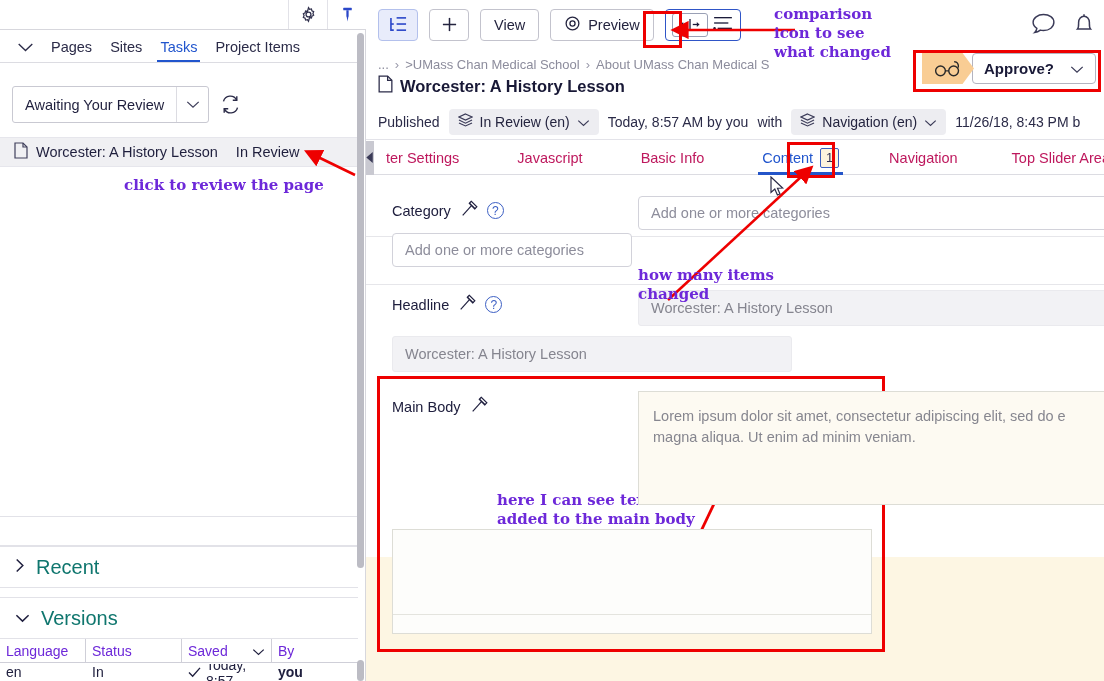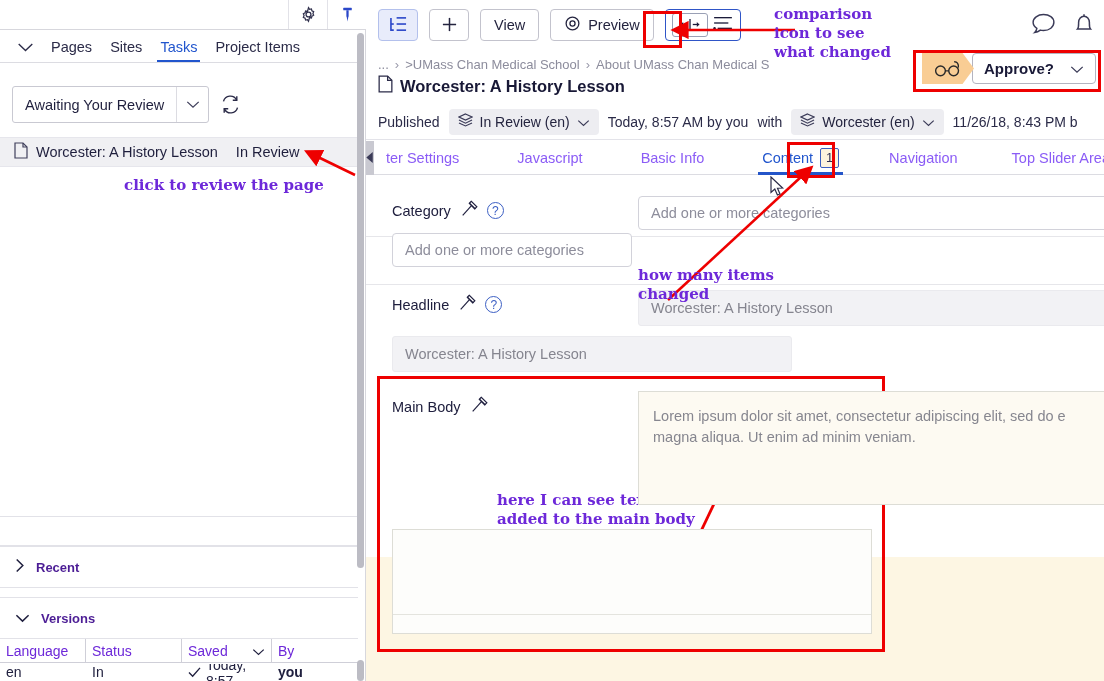--- a/index.html
+++ b/index.html
@@ -76,21 +76,21 @@
     position: absolute; left: 0; top: 168px; width: 358px; height: 348px; background: #fff;
   }
   .lp-sep {
     position: absolute; left: 0; width: 358px; height: 1px; background: #e2e2e8;
   }
   .lp-section {
     position: absolute; left: 0; width: 358px; height: 42px;
     display: flex; align-items: center; gap: 11px; padding-left: 15px;
     border-top: 1px solid #e2e2e8; border-bottom: 1px solid #e2e2e8; background: #fff;
   }
-  .lp-section .sec-label { font-size: 13px; font-weight: bold; color: #4c1d95; }
+  .lp-section .sec-label { font-size: 20px; font-weight: normal; color: #0f766e; }
 
   .ver-head {
     position: absolute; left: 0; top: 639px; width: 358px; height: 24px;
     display: flex; align-items: center; border-bottom: 1px solid #cfcfd8; background: #fff;
   }
   .ver-head .vc {
     font-size: 14px; color: #6d28d9; padding-left: 6px; height: 24px;
     display: flex; align-items: center; border-right: 1px solid #cfcfd8;
   }
   .vc.c1 { width: 86px; }
@@ -180,21 +180,21 @@
 
   .tabstrip {
     position: absolute; left: 0; top: 141px; width: 738px; height: 34px;
     display: flex; align-items: center; border-bottom: 1px solid #dcdce2; background: #fff;
   }
   .tabscroll {
     width: 18px; height: 34px; background: #c9c9d1;
     display: flex; align-items: center; justify-content: center;
   }
   .mtab {
-    font-size: 14.5px; color: #8b5cf6; height: 34px; display: flex; align-items: center;
+    font-size: 14.5px; color: #be185d; height: 34px; display: flex; align-items: center;
     padding: 0 12px; position: relative; white-space: nowrap;
   }
   .mtab.active { color: #2155cd; }
   .mtab.active::after {
     content: ""; position: absolute; left: 8px; right: 8px; bottom: 0; height: 3px; background: #2455c9;
   }
   .tab-badge {
     display: inline-flex; align-items: center; justify-content: center;
     min-width: 19px; height: 20px; padding: 0 4px; margin-left: 7px;
     border: 1px solid #3b5ec0; background: #fdf3dd; color: #2f2f52;
@@ -475,21 +475,21 @@
       <span>Today, 8:57 AM by you</span>
       <span>with</span>
       <span class="chip">
         <span>
           <svg width="15" height="14" viewBox="0 0 16 15" fill="none" stroke="#3a3a57" stroke-width="1.2">
             <path d="M8 1 L15 4.3 L8 7.6 L1 4.3 Z"></path>
               <path d="M1 7.6 L8 10.9 L15 7.6"></path>
               <path d="M1 10.6 L8 13.9 L15 10.6"></path>
           </svg>
         </span>
-        <span>Worcester (en)</span>
+        <span>Navigation (en)</span>
         <span>
           <svg width="13" height="8" viewBox="0 0 16 10" fill="none" stroke="#3a3a57" stroke-width="1.5">
             <path d="M1.5 2 L8 8 L14.5 2"></path>
           </svg>
         </span>
       </span>
       <span>11/26/18, 8:43 PM b</span>
     </div>
 
     <div class="tabstrip">

